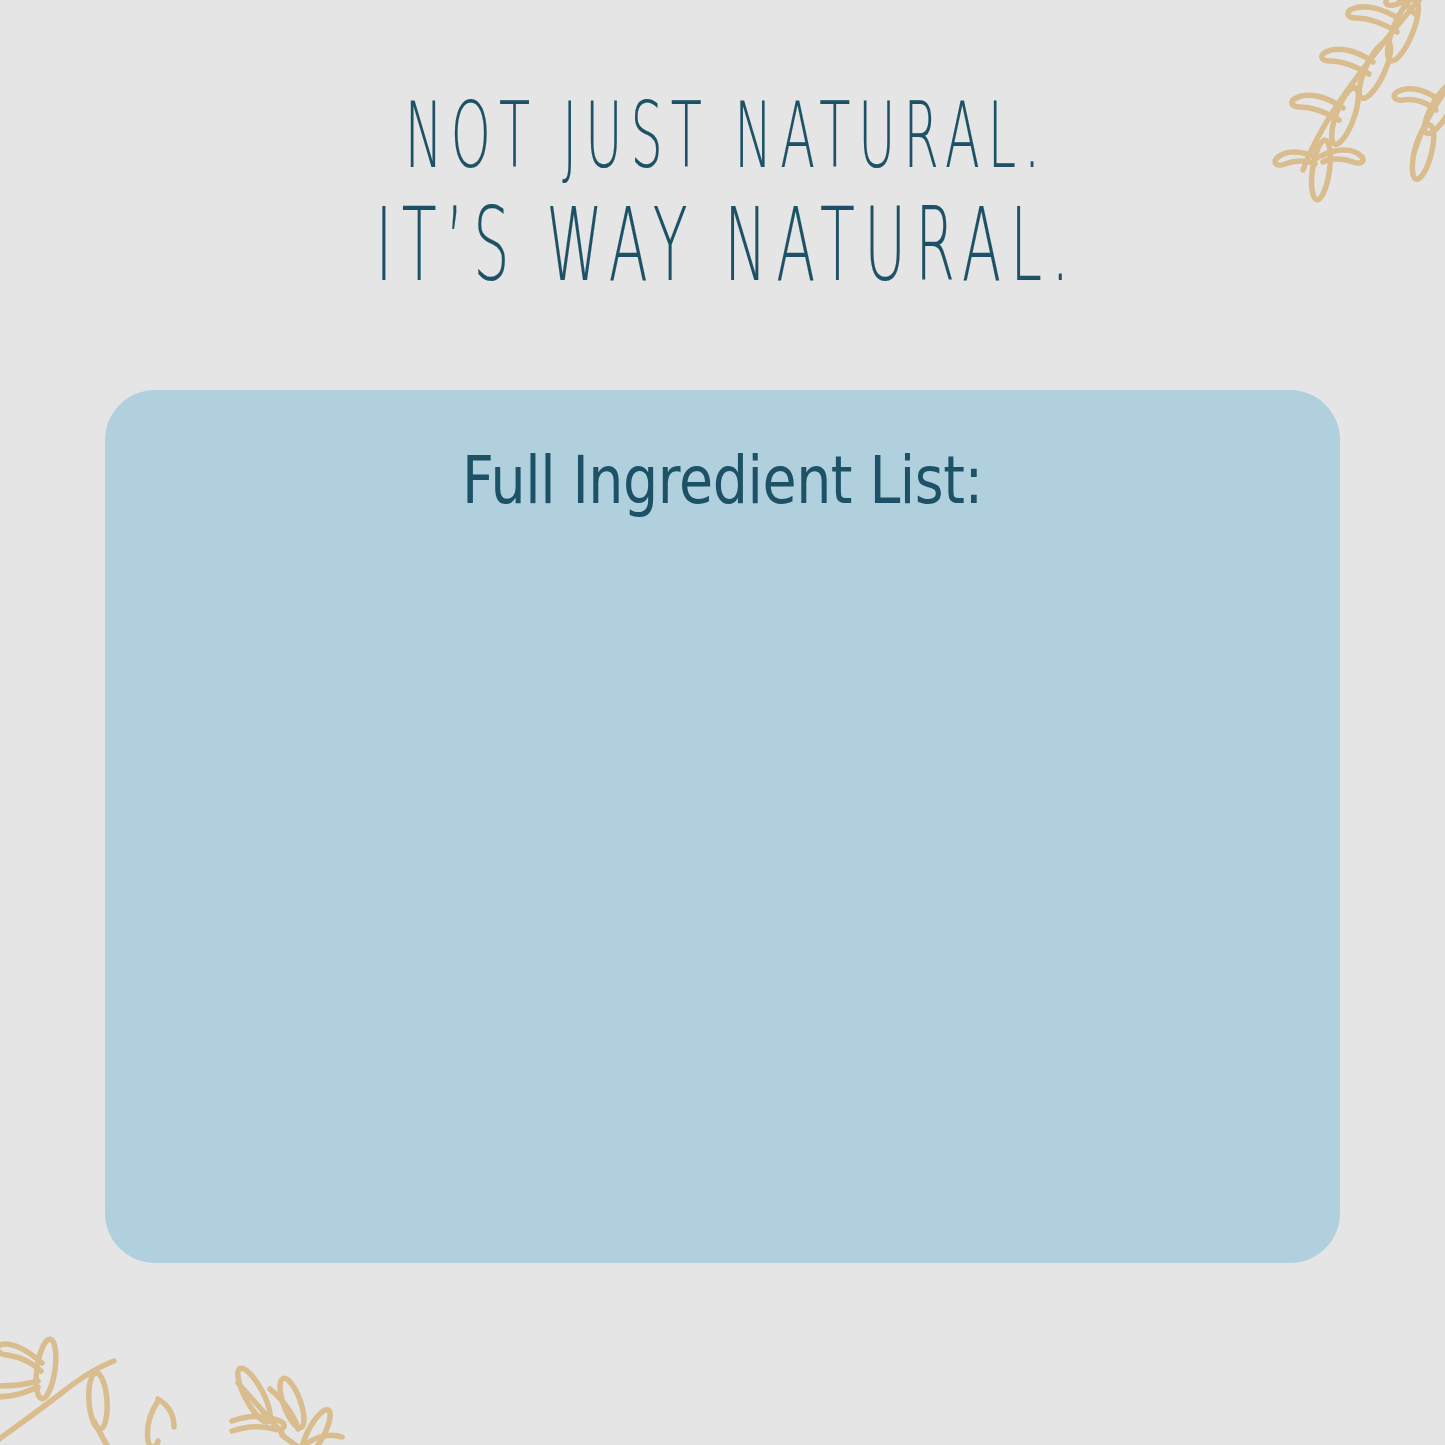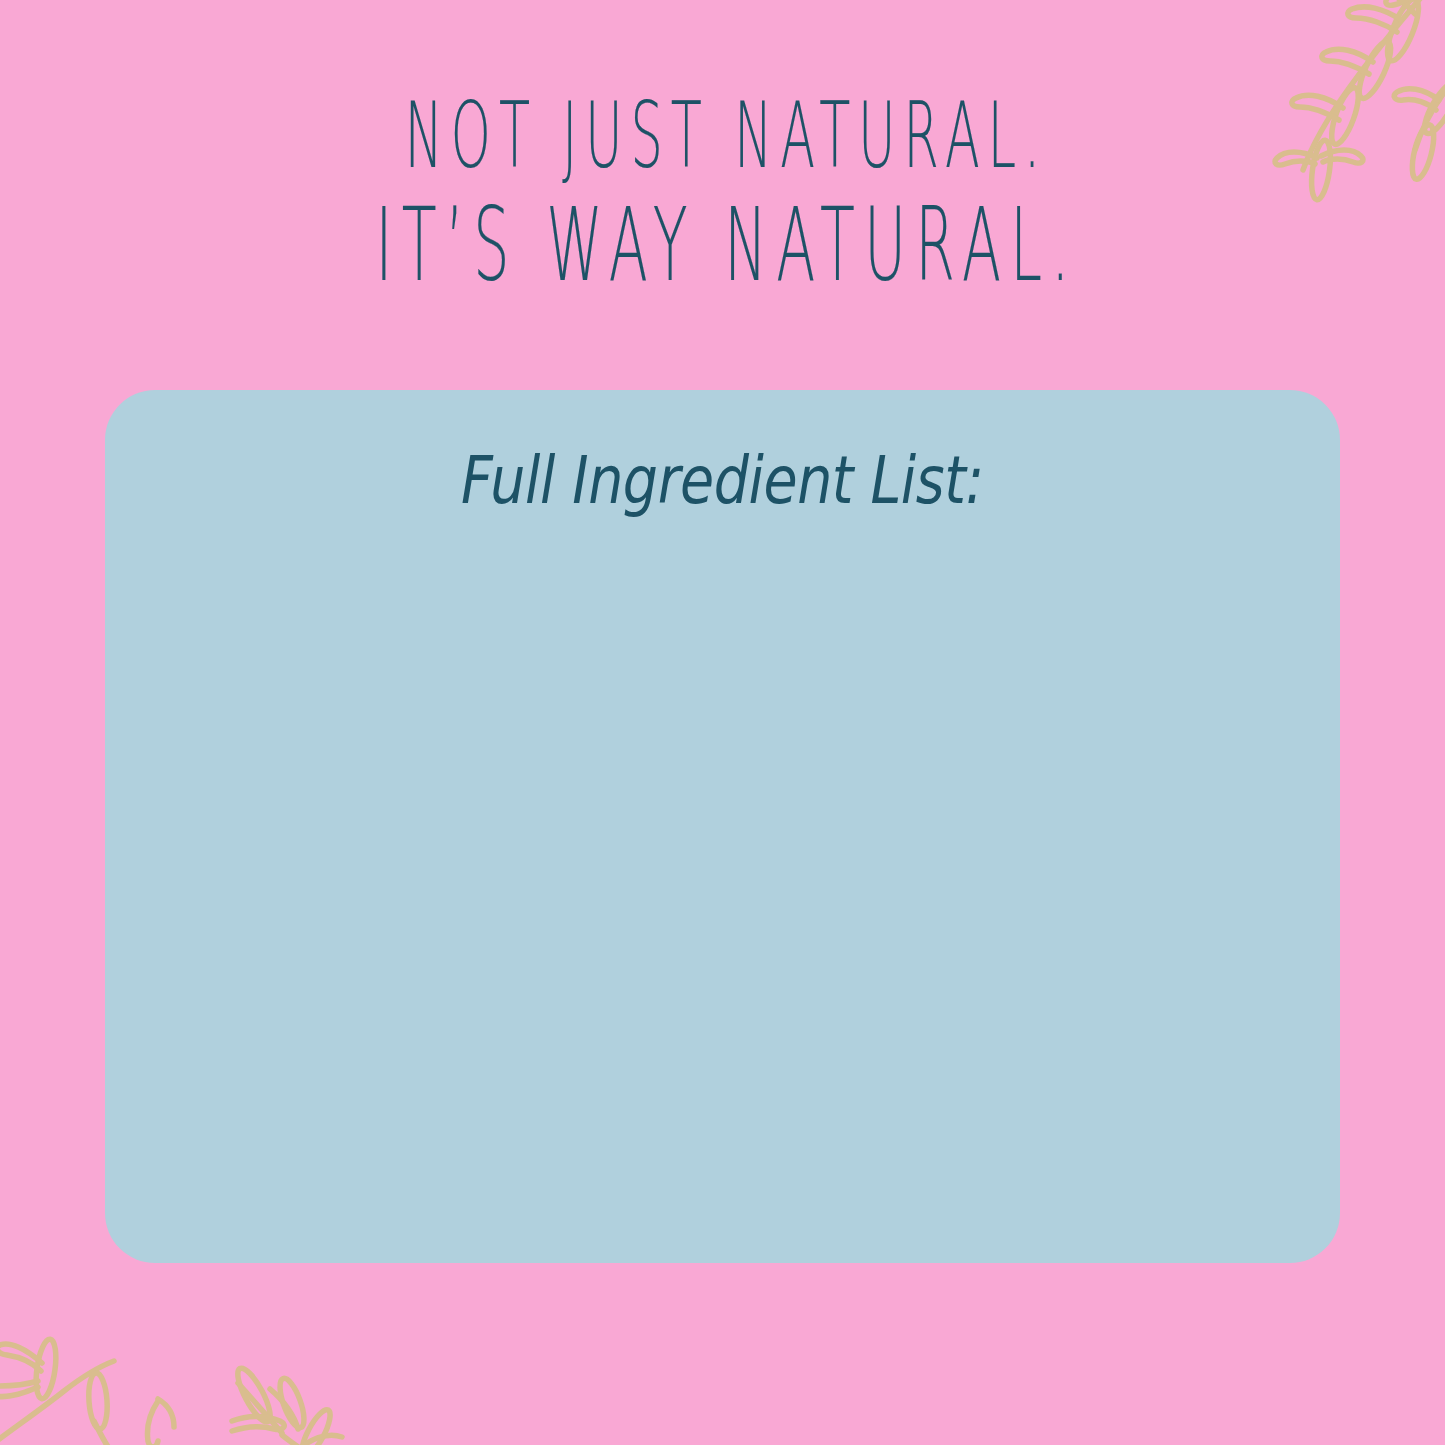--- a/index.html
+++ b/index.html
@@ -12,21 +12,21 @@
     background: #fdf6ef;
     font-family: "Liberation Sans", sans-serif;
     overflow: hidden;
     position: relative;
   }
 
   #poster {
     position: relative;
     width: 1445px;
     height: 1445px;
-    background: #f9a8d4;
+    background: #e5e5e5;
     overflow: hidden;
   }
 
   
   .botanical {
     position: absolute;
     pointer-events: none;
   }
   #botanical-top-right {
     top: -16px;
@@ -76,21 +76,20 @@
     position: absolute;
     left: 105px;
     top: 390px;
     width: 1235px;
     height: 873px;
     background: #b0d0dd;
     border-radius: 50px;
     box-sizing: border-box;
     padding: 52px 60px 33px 60px;
     text-align: center;
-    font-style: italic;
   }
 
   #card-heading {
     font-family: "DejaVu Sans", sans-serif;
     font-weight: 400;
     font-size: 66px;
     line-height: 78px;
     letter-spacing: -0.5px;
     color: #1d5266;
     transform: scaleX(0.84);

